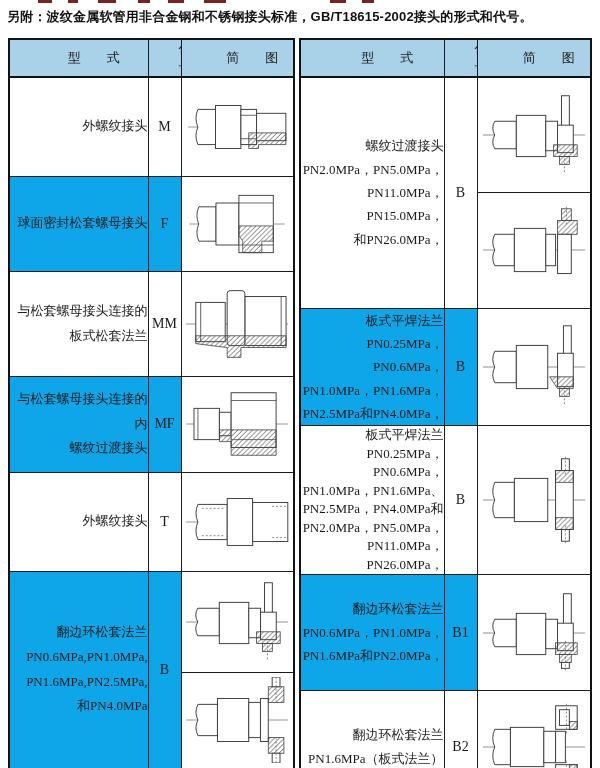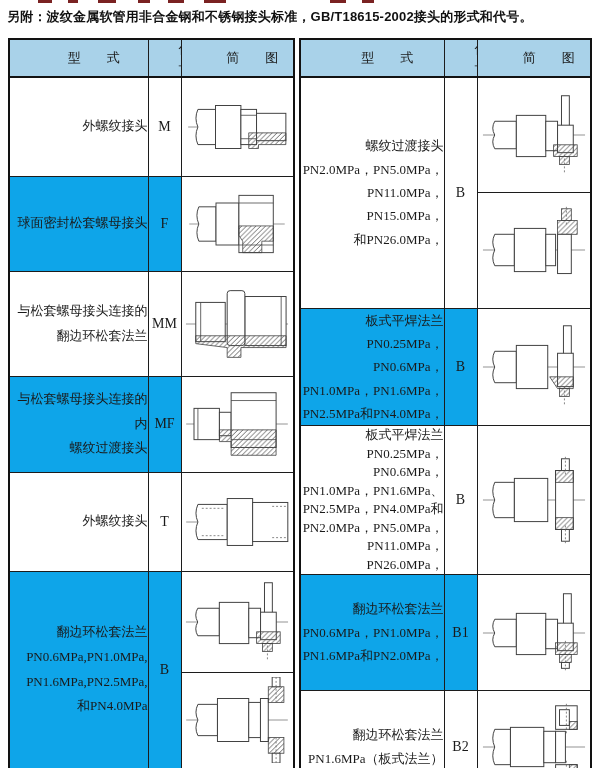--- a/index.html
+++ b/index.html
@@ -109,21 +109,21 @@
         <rect class="s" x="32" y="22" width="24" height="44"></rect>
         <rect class="s" x="56" y="14" width="36" height="60"></rect>
         <line class="fl" x1="56" y1="22" x2="92" y2="22"></line>
             <line class="fl" x1="56" y1="66" x2="92" y2="66"></line>
         <polygon class="h" points="56,46 92,46 92,62 80,62 80,74 60,74 60,62 56,56"></polygon>
       </svg>
     </td>
   </tr>
   <tr style="height:105px">
     <td class="type-cell">与松套螺母接头连接的
-翻边环松套法兰</td>
+板式松套法兰</td>
     <td class="code-cell">MM</td>
     <td class="diagram-cell">
       <svg viewBox="0 0 108 92" width="106" height="92">
         <line class="cl" x1="2" y1="46" x2="106" y2="46"></line>
         <rect class="s" x="12" y="24" width="30" height="40"></rect>
             <line class="fl" x1="17" y1="24" x2="17" y2="64"></line>
         <rect class="s" x="62" y="18" width="42" height="50"></rect>
             <line class="fl" x1="99" y1="18" x2="99" y2="68"></line>
         <rect class="s" x="44" y="12" width="18" height="56" rx="3"></rect>
         <polygon class="h" points="12,58 104,58 104,70 58,70 58,80 44,80 44,70 12,66"></polygon>

